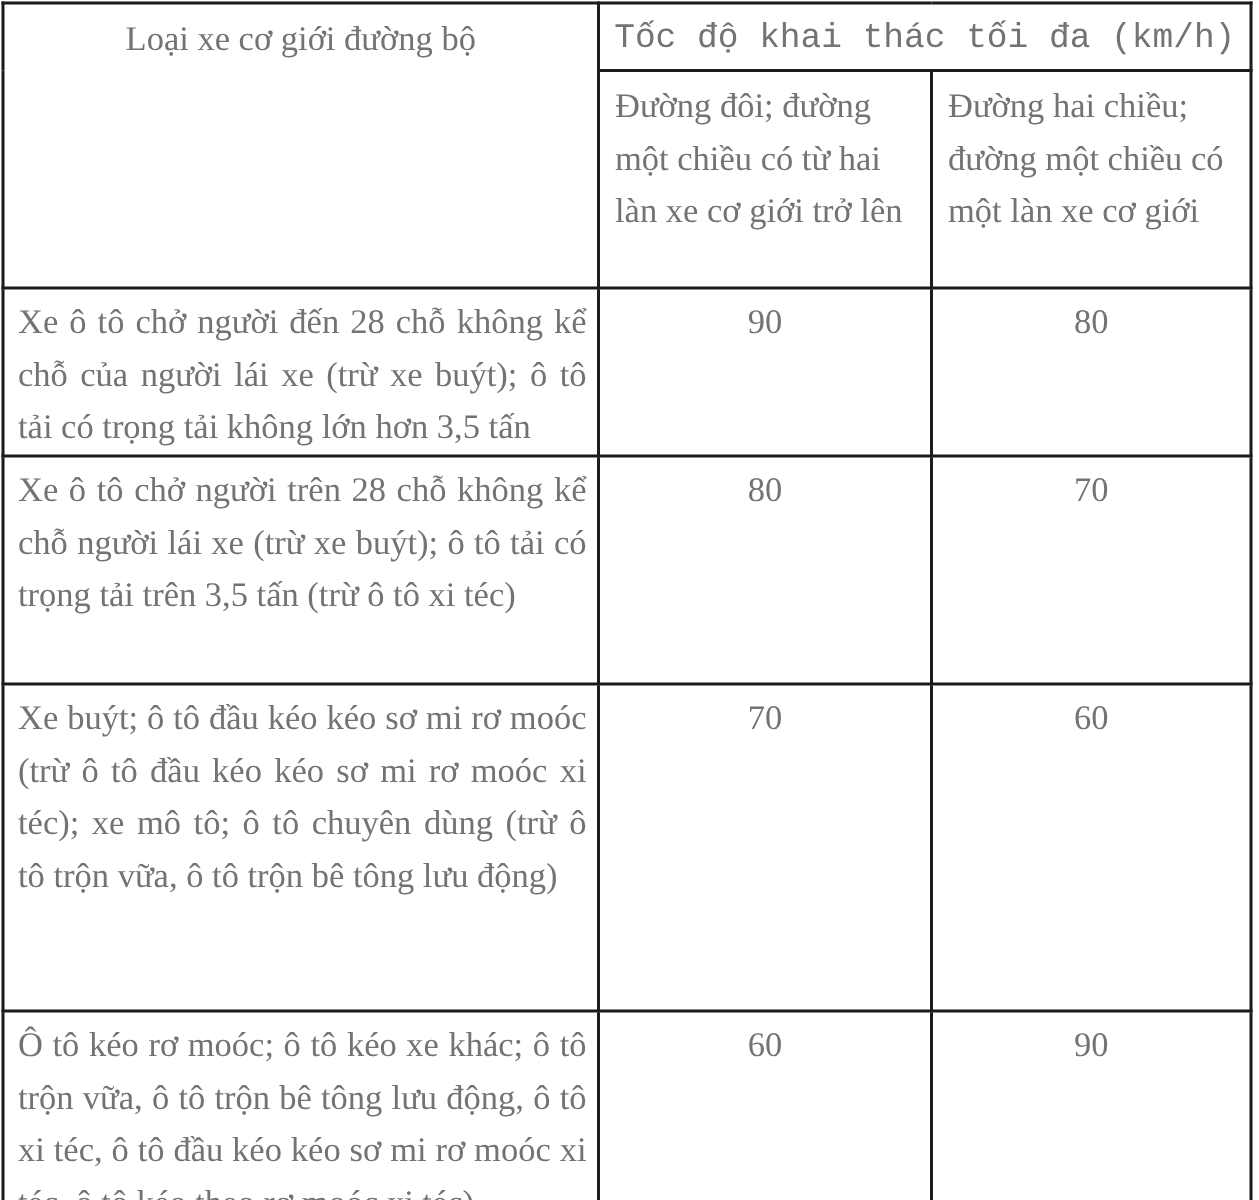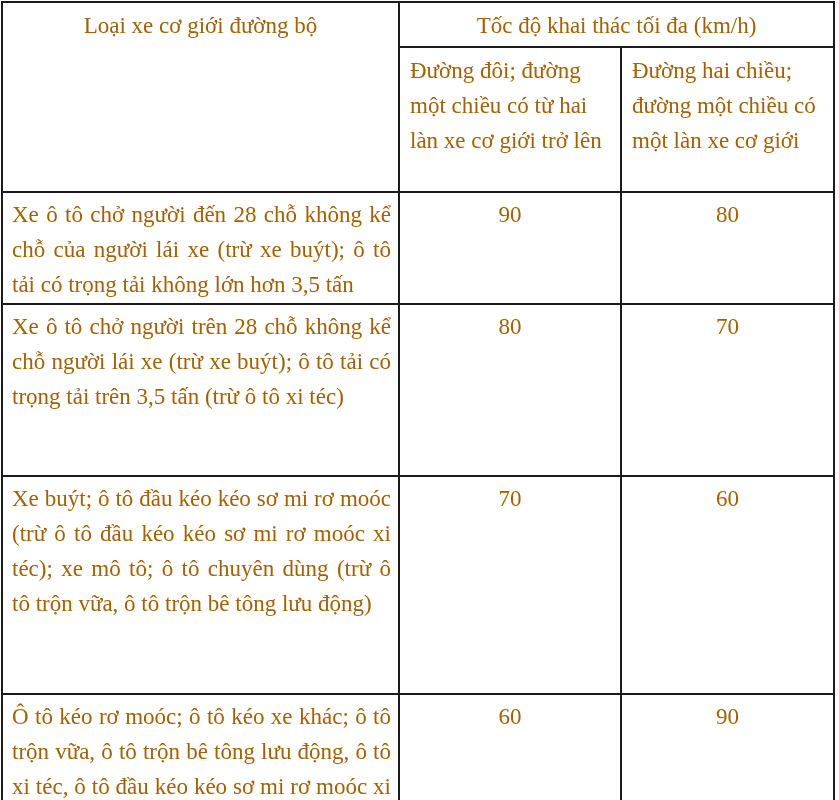--- a/index.html
+++ b/index.html
@@ -7,21 +7,21 @@
     padding: 0;
     background: #ffffff;
   }
   .page {
     width: 839px;
     height: 800px;
     background: #ffffff;
     box-sizing: border-box;
     padding: 1px 0 0 1px;
     font-family: "Liberation Serif", "DejaVu Serif", serif;
-    color: #a16207;
+    color: #737373;
     overflow: hidden;
   }
   table.speed-table {
     border-collapse: collapse;
     table-layout: fixed;
     width: 832px;
   }
   table.speed-table td, table.speed-table th {
     border: 2px solid #1b1b1b;
     vertical-align: top;
@@ -37,37 +37,38 @@
 
   th.head-vehicle {
     text-align: center;
     padding: 5px 6px 0 6px;
     height: 190px;
   }
   th.head-speed {
     text-align: center;
     padding: 5px 6px 0 6px;
     height: 45px;
+    font-family: Liberation Mono, monospace;
   }
   th.subhead {
     text-align: left;
     padding: 5px 10px 0 10px;
     height: 145px;
   }
   td.vehicle-cell {
     text-align: justify;
     padding: 4px 7px 0 9px;
     border-radius: 30px;
   }
   td.num-cell {
     text-align: center;
     padding: 4px 0 0 0;
   }
   tr.r1 td { height: 112px; }
-  tr.r2 td { height: 172px; }
+  tr.r2 td { height: 152px; }
   tr.r3 td { height: 218px; }
   tr.r4 td { height: 171px; }
 </style>
 </head>
 <body>
 
 <div class="page">
   <table class="speed-table">
     <colgroup>
       <col class="c1">

